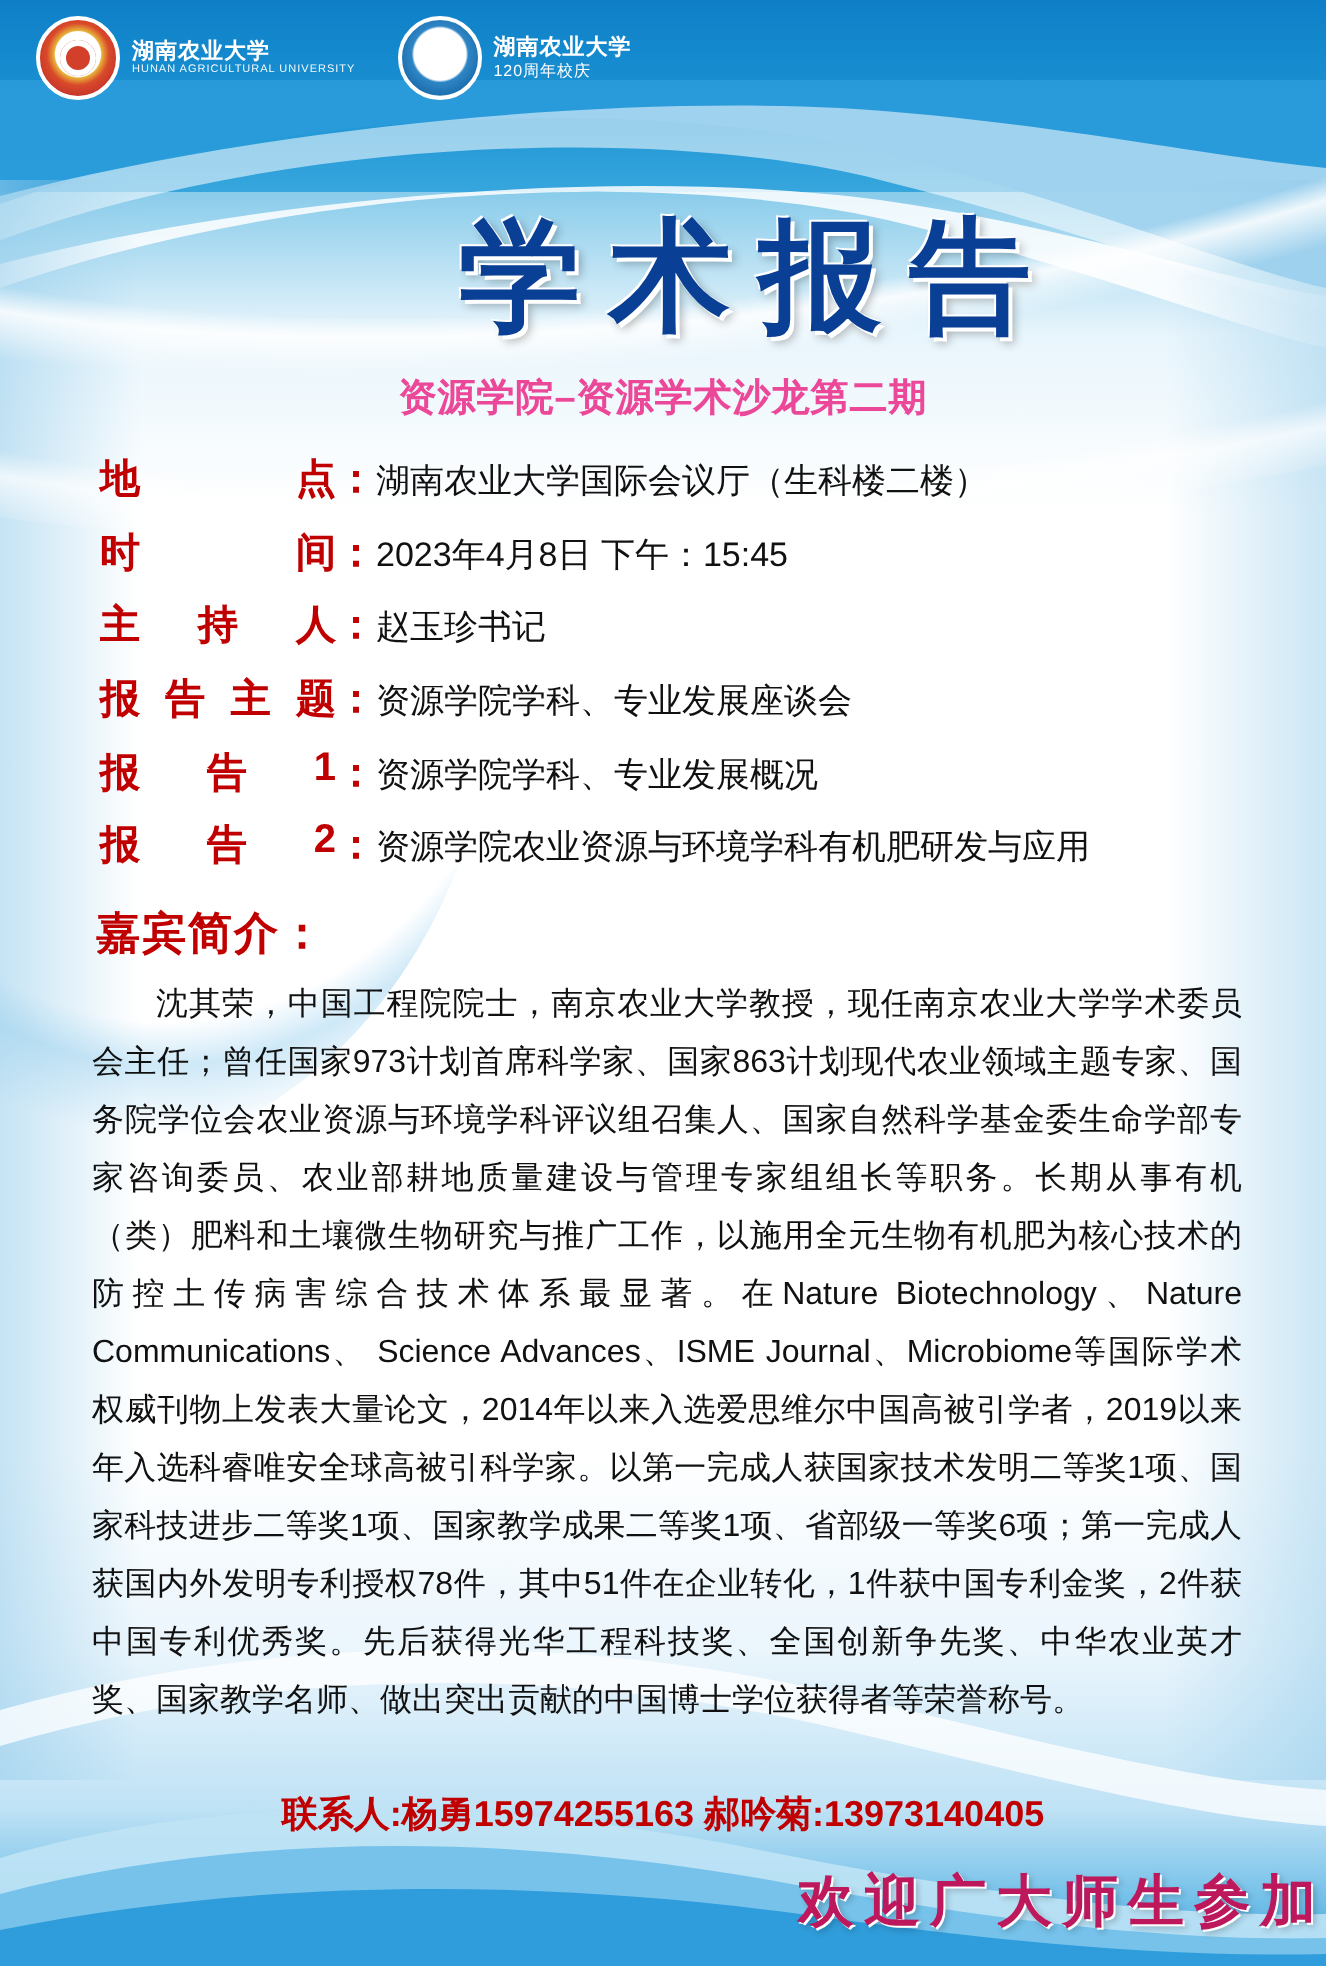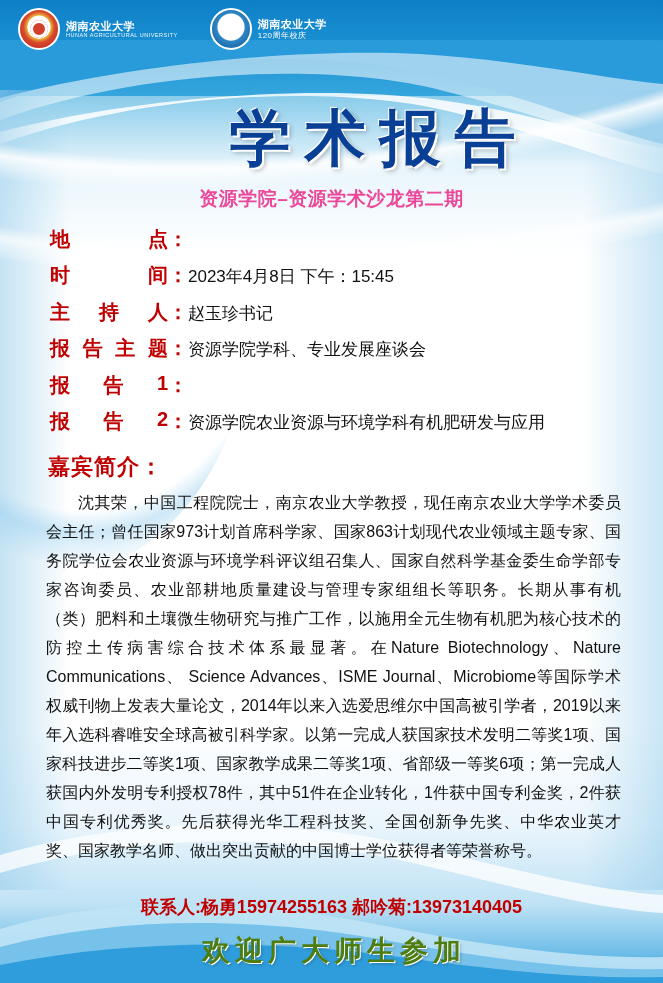--- a/index.html
+++ b/index.html
@@ -88,21 +88,21 @@
     width: 80px; height: 800px;
     background: linear-gradient(270deg, rgba(150,205,235,0.5) 0%, rgba(255,255,255,0) 100%);
   }
 
   
   .logos {
     position: absolute;
     left: 18px; top: 8px;
     display: flex;
     align-items: center;
-    gap: 32px;
+    gap: 21px;
     z-index: 6;
   }
   .logo-block { display: flex; align-items: center; gap: 6px; }
   .seal {
     width: 42px; height: 42px;
     border-radius: 50%;
     background: radial-gradient(circle at 50% 45%, #ffffff 0%, #ffffff 40%, #e8b33a 42%, #d94a2a 55%, #c6352a 75%, #ffffff 78%, #ffffff 100%);
     border: 2px solid #ffffff;
     box-sizing: border-box;
     position: relative;
@@ -233,26 +233,26 @@
     text-align: center;
     font-size: 18px;
     font-weight: bold;
     color: #c00000;
     z-index: 5;
   }
   .welcome {
     position: absolute;
     left: 0; top: 932px;
     width: 663px;
-    text-align: center;
+    text-align: right;
     font-size: 28px;
     font-weight: bold;
     letter-spacing: 5px;
     text-indent: 5px;
-    color: #4d7c0f;
+    color: #be185d;
     text-shadow: 1px 1px 0 #ffffff, 2px 2px 3px rgba(0,0,0,0.22);
     z-index: 5;
   }
 </style>
 </head>
 <body>
 
 <div class="poster">
 
   <div class="bg-base"></div>
@@ -299,20 +299,21 @@
   <div class="subtitle">资源学院–资源学术沙龙第二期</div>
 
   <div class="info">
 
     <div class="info-row">
       <div class="info-label">
           <span class="ch">地</span>
           <span class="ch">点</span>
         </div>
       <div class="info-colon">：</div>
+      <div class="info-value">湖南农业大学国际会议厅（生科楼二楼）</div>
     </div>
 
     <div class="info-row">
       <div class="info-label">
           <span class="ch">时</span>
           <span class="ch">间</span>
         </div>
       <div class="info-colon">：</div>
       <div class="info-value">2023年4月8日 下午：15:45</div>
     </div>
@@ -338,20 +339,21 @@
       <div class="info-value">资源学院学科、专业发展座谈会</div>
     </div>
 
     <div class="info-row">
       <div class="info-label">
           <span class="ch">报</span>
           <span class="ch">告</span>
           <span class="ch">1</span>
         </div>
       <div class="info-colon">：</div>
+      <div class="info-value">资源学院学科、专业发展概况</div>
     </div>
 
     <div class="info-row">
       <div class="info-label">
           <span class="ch">报</span>
           <span class="ch">告</span>
           <span class="ch">2</span>
         </div>
       <div class="info-colon">：</div>
       <div class="info-value">资源学院农业资源与环境学科有机肥研发与应用</div>

